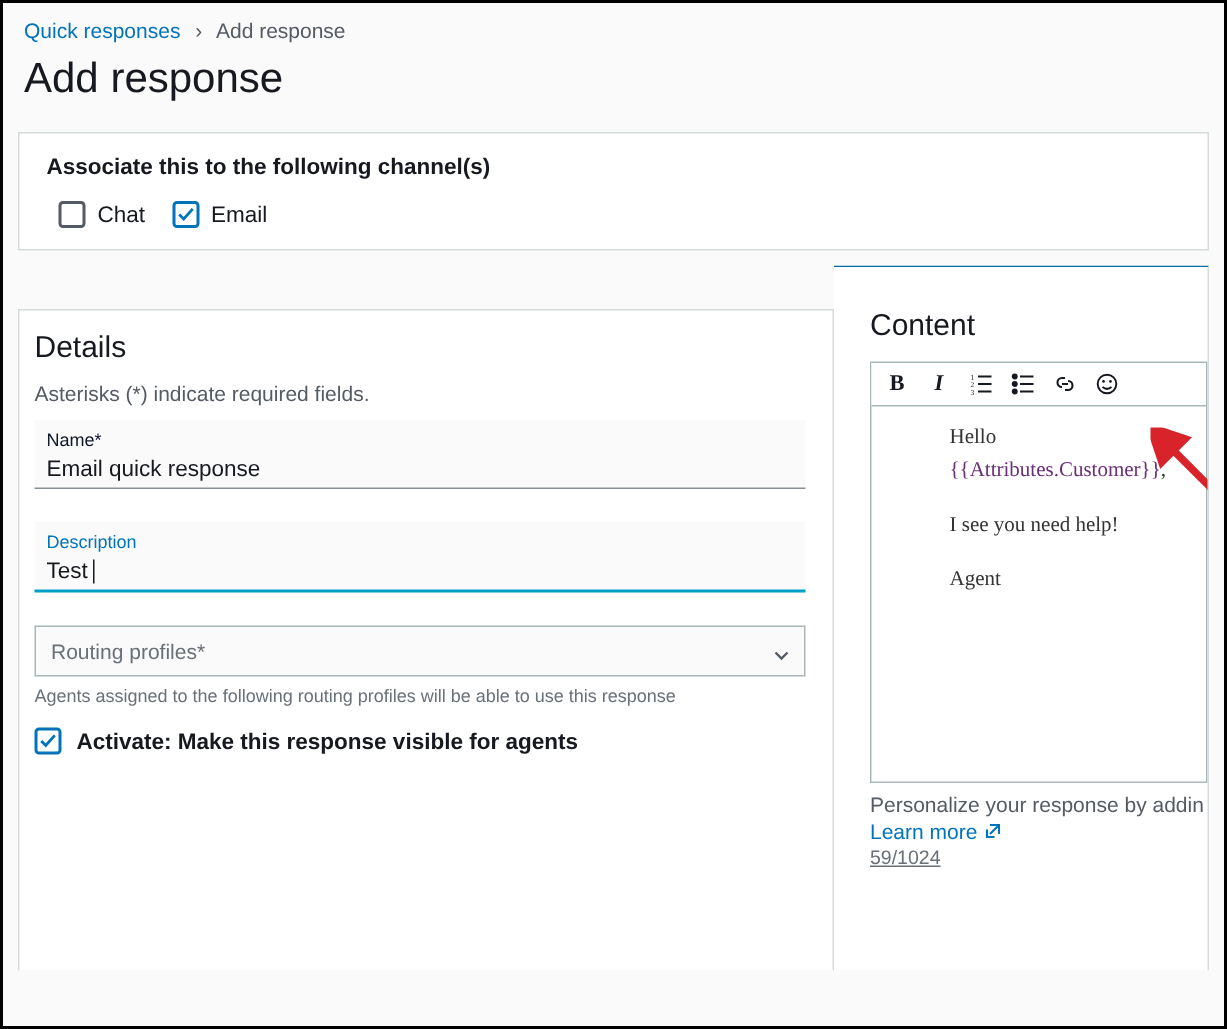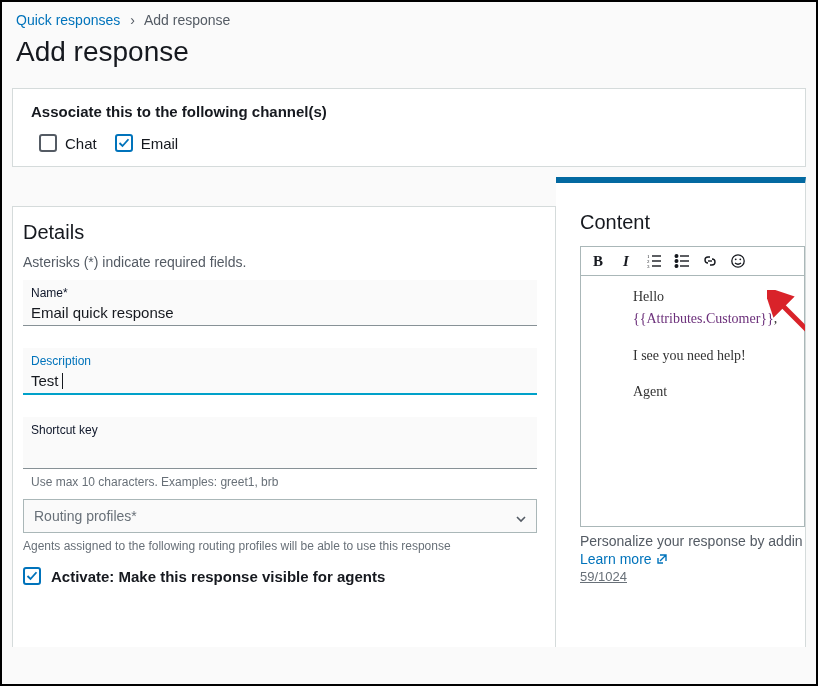--- a/index.html
+++ b/index.html
@@ -74,21 +74,21 @@
     border-top: 1px solid #d5dbdb;
     border-left: 1px solid #d5dbdb;
     overflow: hidden;
     margin-top: 29px;
   }
   .col-right {
     width: 250px;
     flex: 0 0 250px;
     padding: 28px 0 10px 24px;
     background: #fff;
-    border-top: 6px solid #0369a1;
+    border-top: 1px solid #0369a1;
     border-right: 1px solid #d5dbdb;
     overflow: hidden;
   }
   .section-title {
     font-size: 20px;
     font-weight: 400;
     margin-bottom: 10px;
   }
   .required-note { color: #545b64; font-size: 14px; margin-bottom: 10px; }
   .field {
@@ -237,27 +237,20 @@
       <div class="field">
         <div class="field-box active">
           <div class="field-label active">Description</div>
           <div style="display:flex;align-items:center;">
             <span class="field-input" style="width:auto;">Test</span>
               <span class="cursor">&nbsp;</span>
           </div>
         </div>
       </div>
 
-      <div class="field" style="margin-bottom:10px;">
-        <div class="field-box">
-          <div class="field-label" style="margin-bottom:10px;">Shortcut key</div>
-          <input class="field-input" value="" style="">
-        </div>
-        <div class="field-hint">Use max 10 characters. Examples: greet1, brb</div>
-      </div>
 
       <div class="field" style="margin-bottom:6px;">
         <div class="select-box">
           <span class="select-label">Routing profiles*</span>
           <svg class="caret" viewBox="0 0 10 10">
               <path d="M1 3 L5 7 L9 3" fill="none" stroke="#545b64" stroke-width="1.6"></path>
             </svg>
         </div>
         <div class="field-hint" style="padding-left:0;">Agents assigned to the following routing profiles will be able to use this response</div>
       </div>

